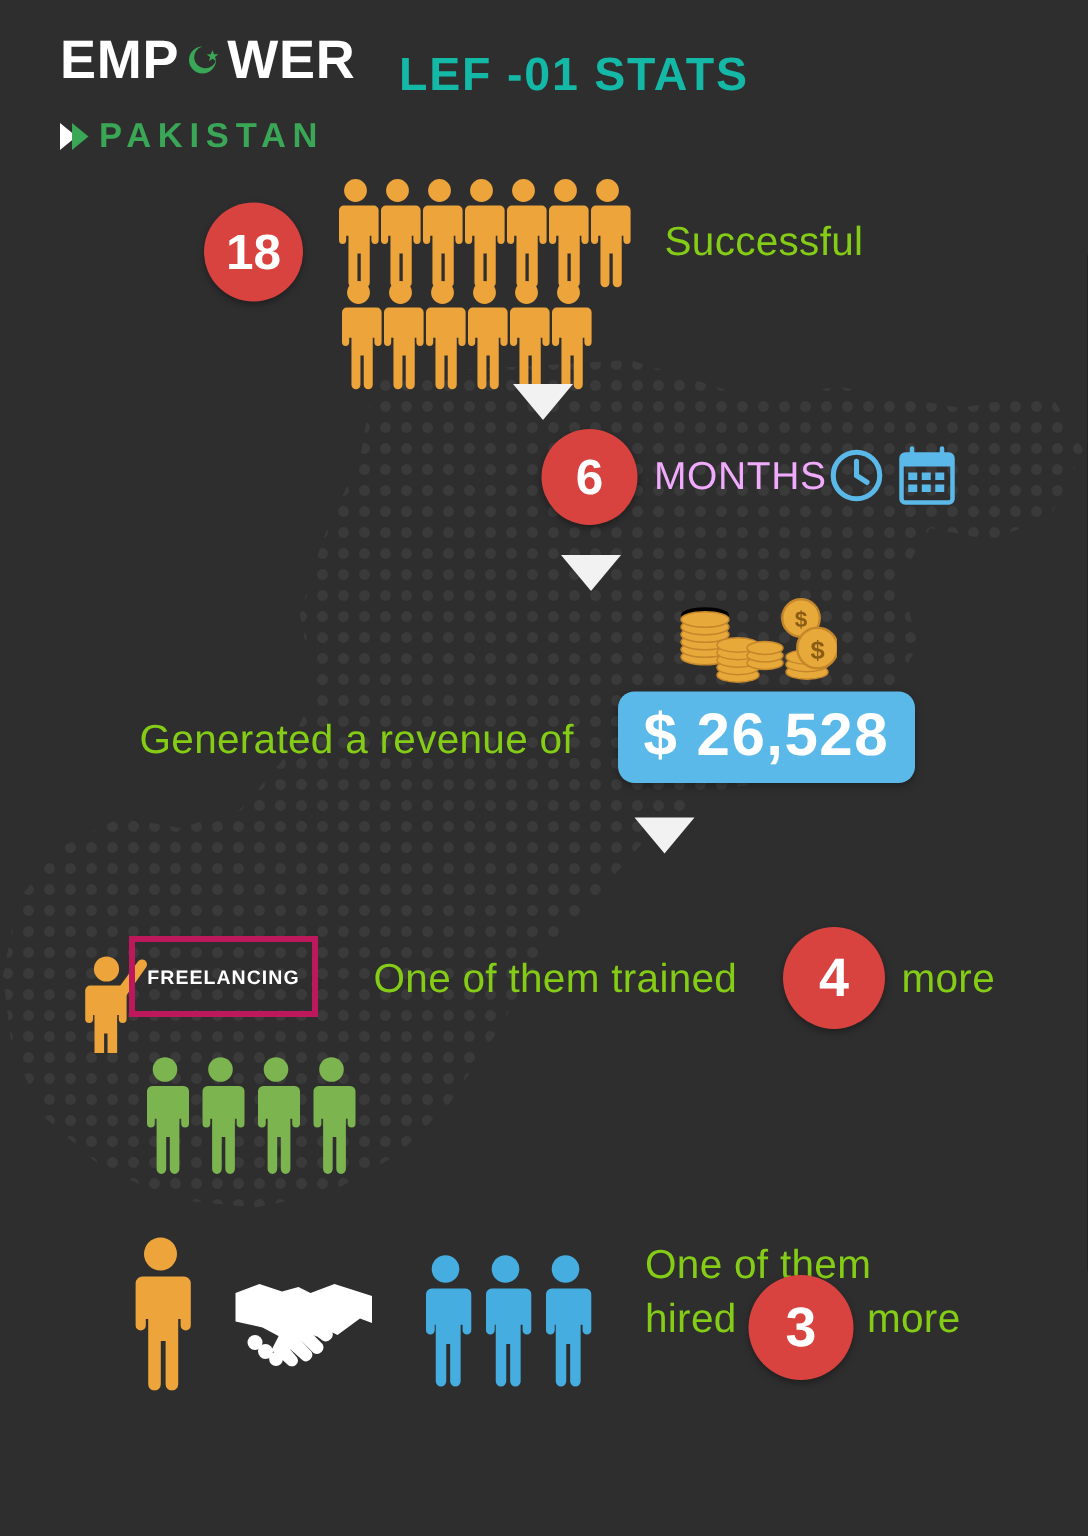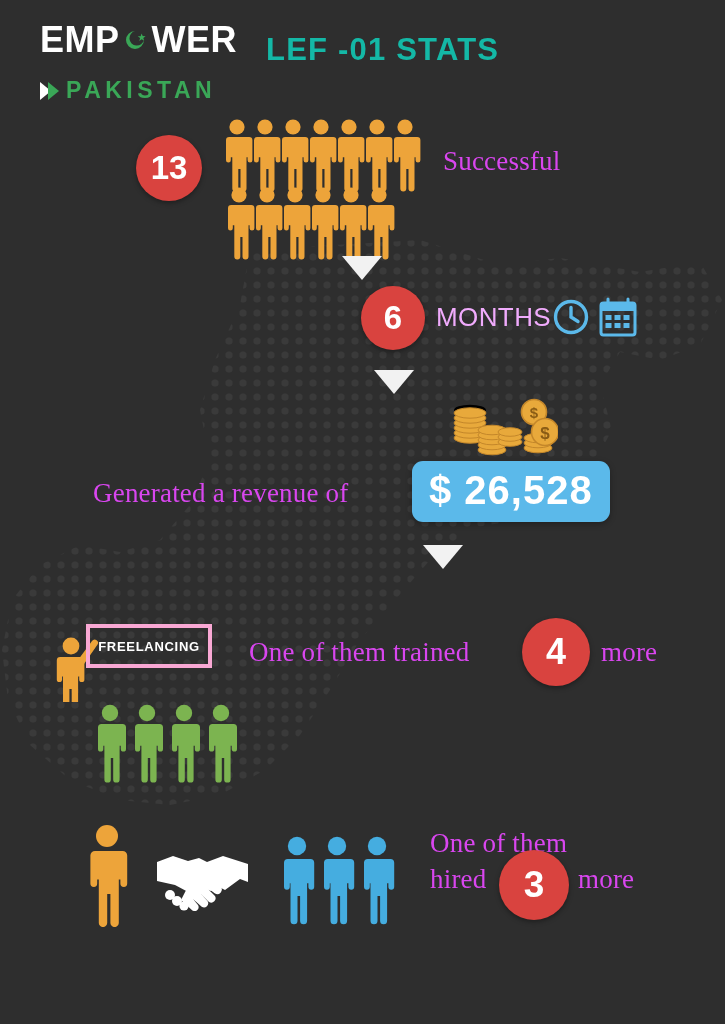--- a/index.html
+++ b/index.html
@@ -69,46 +69,45 @@
   }
 
   .arrow-down {
     width:0;height:0;
     border-left:20px solid transparent;
     border-right:20px solid transparent;
     border-top:24px solid #f2f2f2;
   }
 
   .body-text {
-    color:#d946ef;
+    color:#84cc16;
     font-size:27px;
     font-weight:400;
     letter-spacing:0.2px;
     white-space:nowrap;
-    font-family:Liberation Serif, serif;
   }
 
   
   #revenue-pill {
     background:#5bb9ea;
     border-radius:11px;
     padding:7px 17px 9px 17px;
     color:#ffffff;
     font-size:40px;
     font-weight:bold;
     letter-spacing:1px;
     white-space:nowrap;
     box-shadow:0 2px 6px rgba(0,0,0,.3);
   }
 
   
   #whiteboard {
-    border:4px solid #f9a8d4;
+    border:4px solid #be185d;
     background:transparent;
-    width:126px; height:44px;
+    width:126px; height:54px;
     display:flex; align-items:center; justify-content:center;
   }
   #whiteboard-label {
     color:#ffffff; font-size:13px; font-weight:bold; letter-spacing:0.7px;
   }
 </style>
 </head>
 <body>
 
 <div id="poster">
@@ -151,21 +150,21 @@
           <span class="chev chev-w"></span>
           <span class="chev chev-g"></span>
         </span>
         <span id="logo-pak">PAKISTAN</span>
       </div>
     </div>
     <div id="poster-title">LEF -01 STATS</div>
   </div>
 
   <div class="layer redcircle" style="left:136px; top:135px; width:66px; height:66px; font-size:33px;">
-    <span>13</span>
+    <span>18</span>
   </div>
 
   <div class="layer" style="left:226px; top:118px;">
     <svg width="196" height="76" viewBox="0 0 196 76">
       <g fill="#eda43a">
         <g>
           <circle cx="11" cy="9" r="7.6"></circle>
           <path d="M3.2 19 h15.6 a3.2 3.2 0 0 1 3.2 3.2 v20 a2.4 2.4 0 0 1 -4.8 0 v-3 h-1.1 v31.3 a3 3 0 0 1 -6 0 V51 h-2.2 v19.5 a3 3 0 0 1 -6 0 V39.2 H0.4 v3 A2.4 2.4 0 0 1 -4.4 42.2 v-20 A3.2 3.2 0 0 1 -1.2 19 Z" transform="translate(4.4,0)"></path>
         </g>
         <g transform="translate(28,0)">

